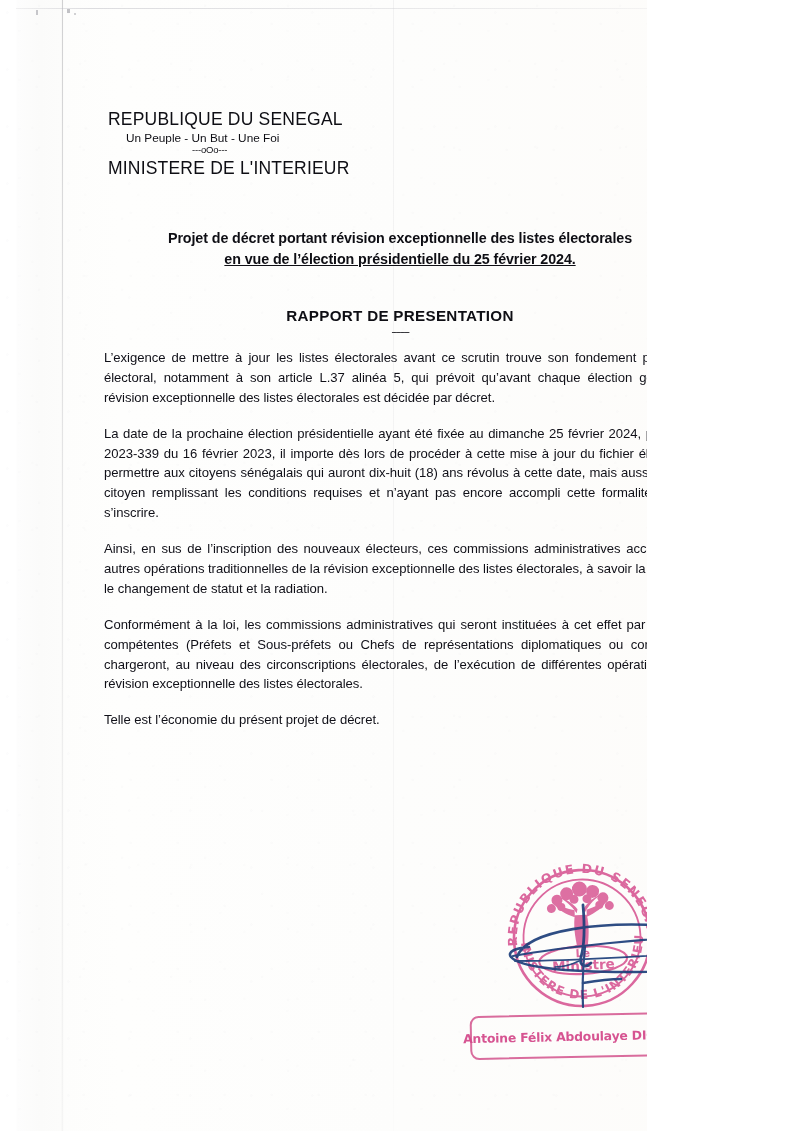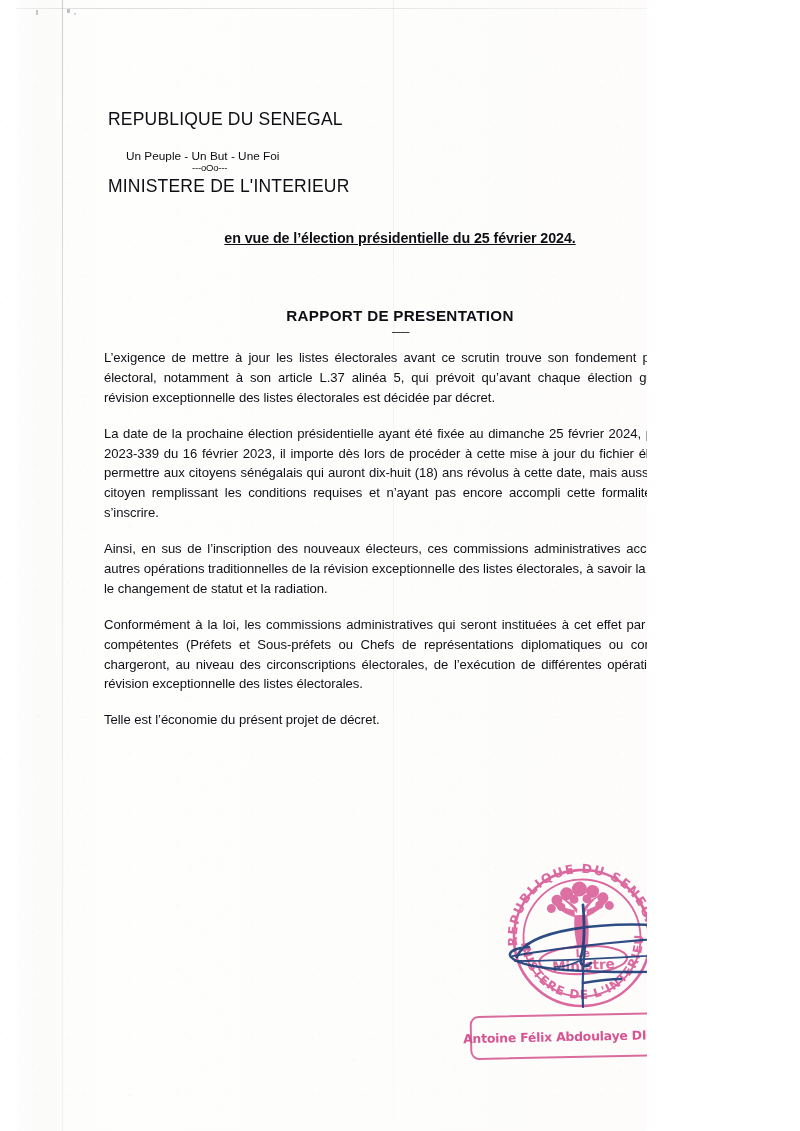--- a/index.html
+++ b/index.html
@@ -68,21 +68,21 @@
   #republic-line {
     font-size: 17.5px;
     font-weight: 400;
     letter-spacing: .2px;
     line-height: 1.12;
     white-space: nowrap;
   }
   #motto-line {
     font-size: 11.8px;
     line-height: 1.25;
-    margin-top: 19px;
+    margin-top: 1px;
     margin-left: 18px;
     white-space: nowrap;
   }
   #oOo-line {
     font-size: 9.5px;
     line-height: 1;
     margin-top: 0px;
     margin-left: 84px;
     letter-spacing: -.2px;
   }
@@ -207,20 +207,21 @@
   <div class="scan-speck" style="left:74px;top:13px;width:2px;height:2px;opacity:.45;"></div>
 
   <div id="header-block" class="doc-text">
     <div id="republic-line">REPUBLIQUE DU SENEGAL</div>
     <div id="motto-line">Un Peuple - Un But - Une Foi</div>
     <div id="oOo-line">---oOo---</div>
     <div id="ministry-line">MINISTERE DE L'INTERIEUR</div>
   </div>
 
   <div id="title-block" class="doc-text">
+    <span>Projet de décret portant révision exceptionnelle des listes électorales</span>
     <span id="title-line-2">en vue de l’élection présidentielle du 25 février 2024.</span>
   </div>
 
   <div id="report-heading" class="doc-text">RAPPORT DE PRESENTATION</div>
   <div id="report-rule">--------</div>
 
   <div id="body-block">
     <p class="para">L’exigence de mettre à jour les listes électorales avant ce scrutin trouve son fondement pour le Code électoral, notamment à son article L.37 alinéa 5, qui prévoit qu’avant chaque élection générale, une révision exceptionnelle des listes électorales est décidée par décret.</p>
     <p class="para">La date de la prochaine élection présidentielle ayant été fixée au dimanche 25 février 2024, par décret n°  2023-339 du 16 février 2023, il importe dès lors de procéder à cette mise à jour du fichier électoral, pour permettre aux citoyens sénégalais qui auront dix-huit (18) ans révolus à cette date, mais aussi à tout autre citoyen remplissant les conditions requises et n’ayant pas encore accompli cette formalité de pouvoir s’inscrire.</p>
     <p class="para">Ainsi, en sus de l’inscription des nouveaux électeurs, ces commissions administratives accompliront les autres opérations traditionnelles de la révision exceptionnelle des listes électorales, à savoir la modification, le changement de statut et la radiation.</p>

